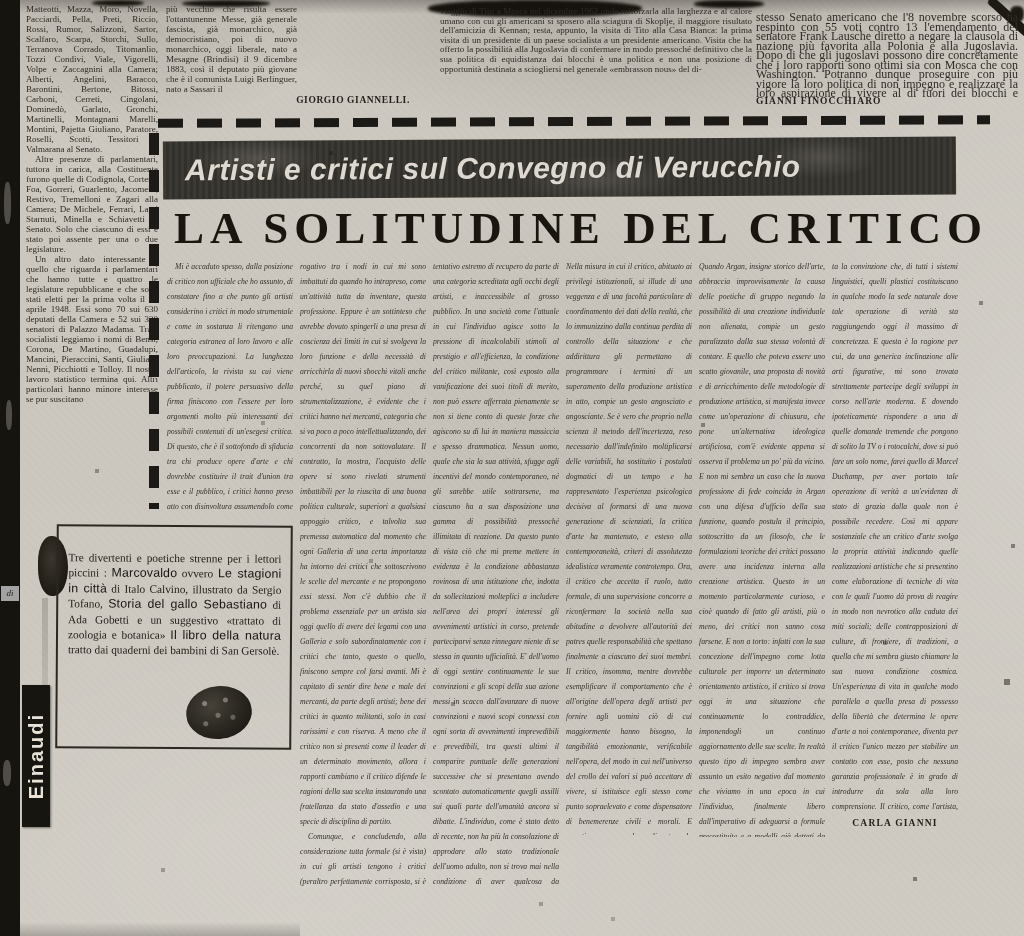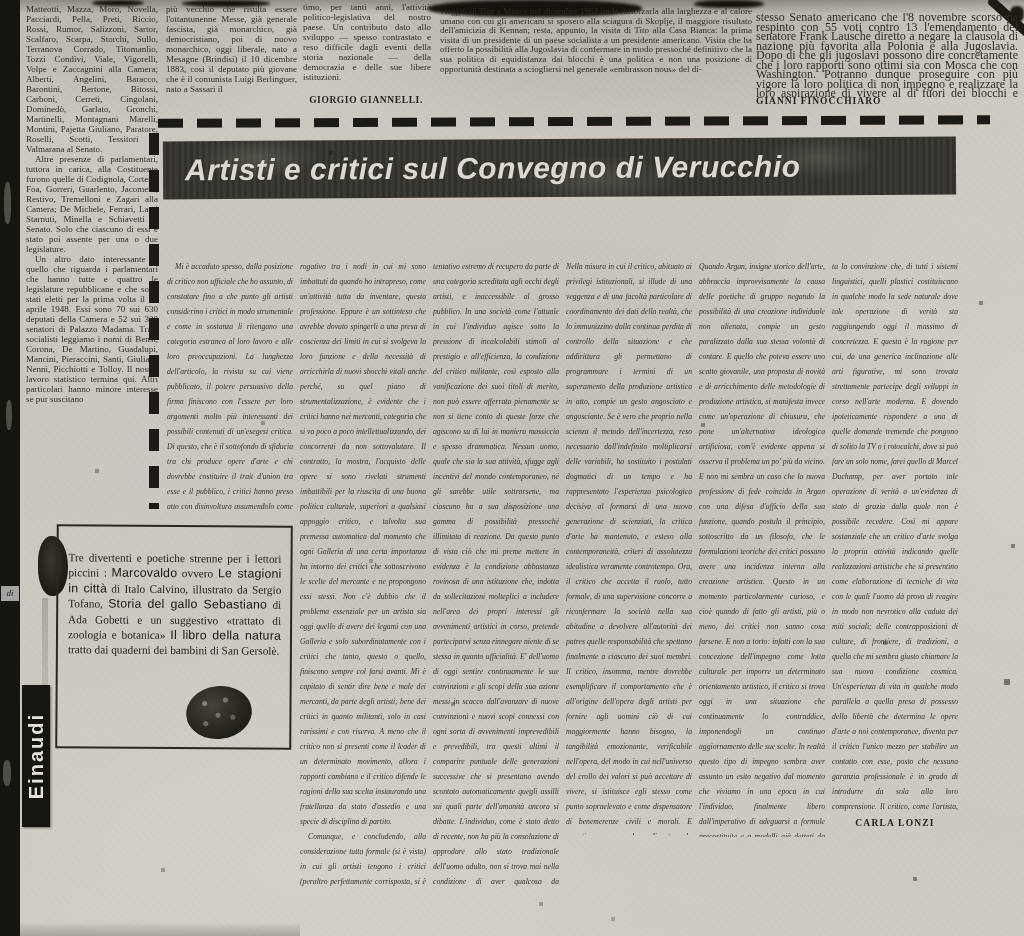--- a/index.html
+++ b/index.html
@@ -129,36 +129,36 @@
   <div id="corner-mark" class="abs"></div>
   <div id="corner-blob" class="abs"></div>
   <div id="bottom-shade" class="abs"></div>
 
   <div class="abs smalltext" style="left:26px;top:4px;width:132px;height:502px;">
       <p>Matteotti, Mazza, Moro, Novella, Pacciardi, Pella, Preti, Riccio, Rossi, Rumor, Salizzoni, Sartor, Scalfaro, Scarpa, Storchi, Sullo, Terranova Corrado, Titomanlio, Tozzi Condivi, Viale, Vigorelli, Volpe e Zaccagnini alla Camera; Alberti, Angelini, Baracco, Barontini, Bertone, Bitossi, Carboni, Cerreti, Cingolani, Dominedò, Garlato, Gronchi, Martinelli, Montagnani Marelli, Montini, Pajetta Giuliano, Paratore, Roselli, Scotti, Tessitori e Valmarana al Senato.</p>
       <p>Altre presenze di parlamentari, tuttora in carica, alla Costituente furono quelle di Codignola, Cortese, Foa, Gorreri, Guarlento, Jacometti, Restivo, Tremelloni e Zagari alla Camera; De Michele, Ferrari, Lami Starnuti, Minella e Schiavetti al Senato. Solo che ciascuno di essi è stato poi assente per una o due legislature.</p>
       <p>Un altro dato interessante è quello che riguarda i parlamentari che hanno tutte e quattro le legislature repubblicane e che sono stati eletti per la prima volta il 18 aprile 1948. Essi sono 70 sui 630 deputati della Camera e 52 sui 320 senatori di Palazzo Madama. Tra i socialisti leggiamo i nomi di Bensi, Corona, De Martino, Guadalupi, Mancini, Pieraccini, Santi, Giuliana Nenni, Picchiotti e Tolloy. Il nostro lavoro statistico termina qui. Altri particolari hanno minore interesse se pur suscitano</p>
     </div>
 
-  <div class="abs smalltext" style="left:166px;top:4px;width:131px;height:110px;">più vecchio che risulta essere l'ottantunenne Messe, già generale fascista, già monarchico, già democristiano, poi di nuovo monarchico, oggi liberale, nato a Mesagne (Brindisi) il 10 dicembre 1883, così il deputato più giovane che è il comunista Luigi Berlinguer, nato a Sassari il</div>
+  <div class="abs smalltext" style="left:166px;top:4px;width:131px;height:110px;">più vecchio che risulta essere l'ottantunenne Messe, già generale fascista, già monarchico, già democristiano, poi di nuovo monarchico, oggi liberale, nato a Mesagne (Brindisi) il 9 dicembre 1883, così il deputato più giovane che è il comunista Luigi Berlinguer, nato a Sassari il</div>
 
-  <div class="abs smalltext" style="left:303px;top:2px;width:128px;height:92px;">timo, per tanti anni, l'attività politico-legislativa del nostro paese. Un contributo dato allo sviluppo — spesso contrastato e reso difficile dagli eventi della storia nazionale — della democrazia e delle sue libere istituzioni.</div>
-  <div class="abs byline" style="left:302px;top:95px;width:128px;text-align:center;">GIORGIO GIANNELLI.</div>
+  <div class="abs byline" style="left:289px;top:95px;width:128px;text-align:center;">GIORGIO GIANNELLI.</div>
 
   <div class="abs tinytext" style="left:440px;top:7px;width:312px;height:98px;font-size:9px;line-height:9.6px;">viaggio di Tito a Mosca nel dicembre 1962 onde rafforzarla alla larghezza e al calore umano con cui gli americani si sposero alla sciagura di Skoplje, il maggiore risultato dell'amicizia di Kennan; resta, appunto, la visita di Tito alla Casa Bianca: la prima visita di un presidente di un paese socialista a un presidente americano. Visita che ha offerto la possibilità alla Jugoslavia di confermare in modo pressoché definitivo che la sua politica di equidistanza dai blocchi è una politica e non una posizione di opportunità destinata a sciogliersi nel generale «embrasson nous» del di-</div>
 
   <div class="abs tinytext" style="left:756px;top:13px;width:262px;height:84px;">stesso Senato americano che l'8 novembre scorso ha respinto con 55 voti contro 13 l'emendamento del senatore Frank Lausche diretto a negare la clausola di nazione più favorita alla Polonia e alla Jugoslavia. Dopo di che gli jugoslavi possono dire concretamente che i loro rapporti sono ottimi sia con Mosca che con Washington. Potranno dunque proseguire con più vigore la loro politica di non impegno e realizzare la loro aspirazione di vivere al di fuori dei blocchi e delle scelte che essi impongono.</div>
   <div class="abs byline" style="left:756px;top:96px;width:260px;text-align:left;letter-spacing:1px;">GIANNI FINOCCHIARO</div>
 
   <div id="dash-top" class="abs"></div>
   <div id="dash-left" class="abs"></div>
 
   <div id="banner" class="abs">
     <span id="banner-title">Artisti e critici sul Convegno di Verucchio</span>
   </div>
+  <div id="headline" class="abs">LA SOLITUDINE DEL CRITICO</div>
 
   <div class="abs col indent-first" style="left:167px;top:259px;height:250px;">
       <p>Mi è accaduto spesso, dalla posizione di critico non ufficiale che ho assunto, di constatare fino a che punto gli artisti considerino i critici in modo strumentale e come in sostanza li ritengano una categoria estranea al loro lavoro e alle loro preoccupazioni. La lunghezza dell'articolo, la rivista su cui viene pubblicato, il potere persuasivo della firma finiscono con l'essere per loro argomenti molto più interessanti dei possibili contenuti di un'esegesi critica. Di questo, che è il sottofondo di sfiducia tra chi produce opere d'arte e chi dovrebbe costituire il trait d'union tra esse e il pubblico, i critici hanno preso atto con disinvoltura assumendolo come una fatalità e comunque rifiutandosi di considerarlo come un sintomo della loro inefficienza. Debbo dire che, al contrario, essa mi ha sempre sorpreso e mi si è posta come un inter-</p>
     </div>
   <div class="abs col" style="left:300px;top:259px;height:632px;">
       <p>rogativo tra i nodi in cui mi sono imbattuti da quando ho intrapreso, come un'attività tutta da inventare, questa professione. Eppure è un sottinteso che avrebbe dovuto spingerli a una presa di coscienza dei limiti in cui si svolgeva la loro funzione e della necessità di arricchirla di nuovi sbocchi vitali anche perché, su quel piano di strumentalizzazione, è evidente che i critici hanno nei mercanti, categoria che si va poco a poco intellettualizzando, dei concorrenti da non sottovalutare. Il contratto, la mostra, l'acquisto delle opere si sono rivelati strumenti imbattibili per la riuscita di una buona politica culturale, superiori a qualsiasi appoggio critico, e talvolta sua premessa automatica dal momento che ogni Galleria di una certa importanza ha intorno dei critici che sottoscrivono le scelte del mercante e ne propongono essi stessi. Non c'è dubbio che il problema essenziale per un artista sia oggi quello di avere dei legami con una Galleria e solo subordinatamente con i critici che tanto, questo o quello, finiscono sempre col farsi avanti. Mi è capitato di sentir dire bene e male dei mercanti, da parte degli artisti; bene dei critici in quanto militanti, solo in casi rarissimi e con riserva. A meno che il critico non si presenti come il leader di un determinato movimento, allora i rapporti cambiano e il critico difende le ragioni della sua scelta instaurando una fratellanza da stato d'assedio e una specie di disciplina di partito.</p>
       <p>Comunque, e concludendo, alla considerazione tutta formale (si è vista) in cui gli artisti tengono i critici (peraltro perfettamente corrisposta, si è visto), i critici sono giunti attraverso provvedimenti sbagliati, ossia cercando di rinnovare il loro prestigio attraverso il potenziamento degli strumenti di potere piuttosto che della loro intrinseca funzione. E creando un costume ricattatorio (si è visto), che non va valutato moralisticamente, ma da un punto di vista esistenziale, come</p>
     </div>
   <div class="abs col" style="left:433px;top:259px;height:632px;">
       <p>tentativo estremo di recupero da parte di una categoria screditata agli occhi degli artisti, e inaccessibile al grosso pubblico. In una società come l'attuale in cui l'individuo agisce sotto la pressione di incalcolabili stimoli al prestigio e all'efficienza, la condizione del critico militante, così esposto alla vanificazione dei suoi titoli di merito, non può essere afferrata pienamente se non si tiene conto di queste forze che agiscono su di lui in maniera massiccia e spesso drammatica. Nessun uomo, quale che sia la sua attività, sfugge agli incentivi del mondo contemporaneo, né gli sarebbe utile sottrarsene, ma ciascuno ha a sua disposizione una gamma di possibilità pressoché illimitata di reazione. Da questo punto di vista ciò che mi preme mettere in evidenza è la condizione abbastanza rovinosa di una istituzione che, indotta da sollecitazioni molteplici a includere nell'area dei propri interessi gli avvenimenti artistici in corso, pretende parteciparvi senza rinnegare niente di se stessa in quanto ufficialità. E' dell'uomo di oggi sentire continuamente le sue convinzioni e gli scopi della sua azione messi in scacco dall'avanzare di nuove convinzioni e nuovi scopi connessi con ogni sorta di avvenimenti imprevedibili e prevedibili, tra questi ultimi il comparire puntuale delle generazioni successive che si presentano avendo scontato automaticamente quegli assilli sui quali parte dell'umanità ancora si dibatte. L'individuo, come è stato detto di recente, non ha più la consolazione di approdare allo stato tradizionale dell'uomo adulto, non si trova mai nella condizione di aver qualcosa da insegnare anzi, col passare degli anni, viene sottoposto a un'offensiva sempre più greve che mette in dubbio la sua stessa consistenza di individuo. Molti gesti dell'uomo moderno vanno interpretati unicamente come risposta a questa offensiva che costituisce la sua condizione permanente di tensione, molti gesti aberranti</p>
@@ -166,21 +166,21 @@
   <div class="abs col" style="left:566px;top:259px;height:576px;">
       <p>Nella misura in cui il critico, abituato ai privilegi istituzionali, si illude di una veggenza e di una facoltà particolare di coordinamento dei dati della realtà, che lo immunizzino dalla continua perdita di controllo della situazione e che addirittura gli permettano di programmare i termini di un superamento della produzione artistica in atto, compie un gesto angosciato e angosciante. Se è vero che proprio nella scienza il metodo dell'incertezza, reso necessario dall'indefinito moltiplicarsi delle variabili, ha sostituito i postulati dogmatici di un tempo e ha rappresentato l'esperienza psicologica decisiva al formarsi di una nuova generazione di scienziati, la critica d'arte ha mantenuto, e esteso alla contemporaneità, criteri di assolutezza idealistica veramente controtempo. Ora, il critico che accetta il ruolo, tutto formale, di una supervisione concorre a riconfermare la società nella sua abitudine a devolvere all'autorità dei patres quelle responsabilità che spettano finalmente a ciascuno dei suoi membri. Il critico, insomma, mentre dovrebbe esemplificare il comportamento che è all'origine dell'opera degli artisti per fornire agli uomini ciò di cui maggiormente hanno bisogno, la tangibilità emozionante, verificabile nell'opera, del modo in cui nell'universo del crollo dei valori si può accettare di vivere, si istituisce egli stesso come punto sopraelevato e come dispensatore di benemerenze civili e morali. E smentisce, con un abuso di potere, la conquista di quell'assoluta mancanza di gerarchie e di ruoli direttivi che costituisce il portato liberatore della ricerca degli artisti, contribuendo in tal modo a consolidare la frattura fra arte e pubblico i</p>
     </div>
   <div class="abs col" style="left:699px;top:259px;height:578px;">
       <p>Quando Argan, insigne storico dell'arte, abbraccia improvvisamente la causa delle poetiche di gruppo negando la possibilità di una creazione individuale non alienata, compie un gesto paralizzato dalla sua stessa volontà di contare. E quello che poteva essere uno scatto giovanile, una proposta di novità e di arricchimento delle metodologie di produzione artistica, si manifesta invece come un'operazione di chiusura, che pone un'alternativa ideologica artificiosa, com'è evidente appena si osserva il problema un po' più da vicino. E non mi sembra un caso che la nuova professione di fede coincida in Argan con una difesa d'ufficio della sua funzione, quando postula il principio, sottoscritto da un filosofo, che le formulazioni teoriche dei critici possano avere una incidenza interna alla creazione artistica. Questo in un momento particolarmente curioso, e cioè quando di fatto gli artisti, più o meno, dei critici non sanno cosa farsene. E non a torto: infatti con la sua concezione dell'impegno come lotta culturale per imporre un determinato orientamento artistico, il critico si trova oggi in una situazione che continuamente lo contraddice, imponendogli un continuo aggiornamento delle sue scelte. In realtà questo tipo di impegno sembra aver assunto un esito negativo dal momento che viviamo in una epoca in cui l'individuo, finalmente libero dall'imperativo di adeguarsi a formule precostituite e a modelli già dettati da necessità sociali, ha tutte le condizioni per accettare come verità quella che scaturisce dalla propria spontanea costituzione di coscienza. Non si tratta più di difendere le idee sul tipo delle crociate, ma di convalidarle in riferimento a una propria autenticità individuale.</p>
       <p>A tiene a poco mi si è crea-</p>
     </div>
   <div class="abs col" style="left:832px;top:259px;height:556px;">
       <p>ta la convinzione che, di tutti i sistemi linguistici, quelli plastici costituiscano in qualche modo la sede naturale dove tale operazione di verità sta raggiungendo oggi il massimo di concretezza. E questa è la ragione per cui, da una generica inclinazione alle arti figurative, mi sono trovata strettamente partecipe degli sviluppi in corso nell'arte moderna. E dovendo ipoteticamente rispondere a una di quelle domande tremende che pongono di solito la TV o i rotocalchi, dove si può fare un solo nome, farei quello di Marcel Duchamp, per aver portato tale operazione di verità a un'evidenza di stato di grazia dalla quale non è possibile recedere. Così mi appare sostanziale che un critico d'arte svolga la propria attività indicando quelle realizzazioni artistiche che si presentino come elaborazione di tecniche di vita con le quali l'uomo dà prova di reagire in modo non nevrotico alla caduta dei miti sociali; delle contrapposizioni di culture, di frontiere, di tradizioni, a quella che mi sembra giusto chiamare la sua nuova condizione cosmica. Un'esperienza di vita in qualche modo parallela a quella presa di possesso della libertà che determina le opere d'arte a noi contemporanee, diventa per il critico l'unico mezzo per stabilire un contatto con esse, posto che nessuna garanzia professionale è in grado di introdurre da sola alla loro comprensione. Il critico, come l'artista, non può pretendere ad alcun riconoscimento di rappresentanza in anticipo: come per la pittura, così per la critica non esiste più la categoria operativa nella quale insediarsi e conseguentemente agire. La fortuna del critico militante appare ormai interamente affidata alle risorse di un ambito e di una vicenda personale di sforzo e di penetrazione in vista di una verità personale da raggiungere.</p>
     </div>
-  <div id="byline-lonzi" class="abs">CARLA LONZI</div>
+  <div id="byline-lonzi" class="abs">CARLA GIANNI</div>
 
   <div id="ad-blob" class="abs"></div>
   <div id="fold-line" class="abs"></div>
   <div id="ad-box" class="abs">
     <div id="ad-text"><span>Tre divertenti e poetiche strenne per i lettori piccini : </span><span class="adb">Marcovaldo</span><span> ovvero </span><span class="adb">Le stagioni in città</span><span> di Italo Calvino, illustrato da Sergio Tofano, </span><span class="adb">Storia del gallo Sebastiano</span><span> di Ada Gobetti e un suggestivo «trattato di zoologia e botanica» </span><span class="adb">Il libro della natura</span><span> tratto dai quaderni dei bambini di San Gersolè.</span></div>
   </div>
   <div id="einaudi-stamp" class="abs"></div>
   <div id="einaudi-strip" class="abs">
     <span>Einaudi</span>
   </div>

